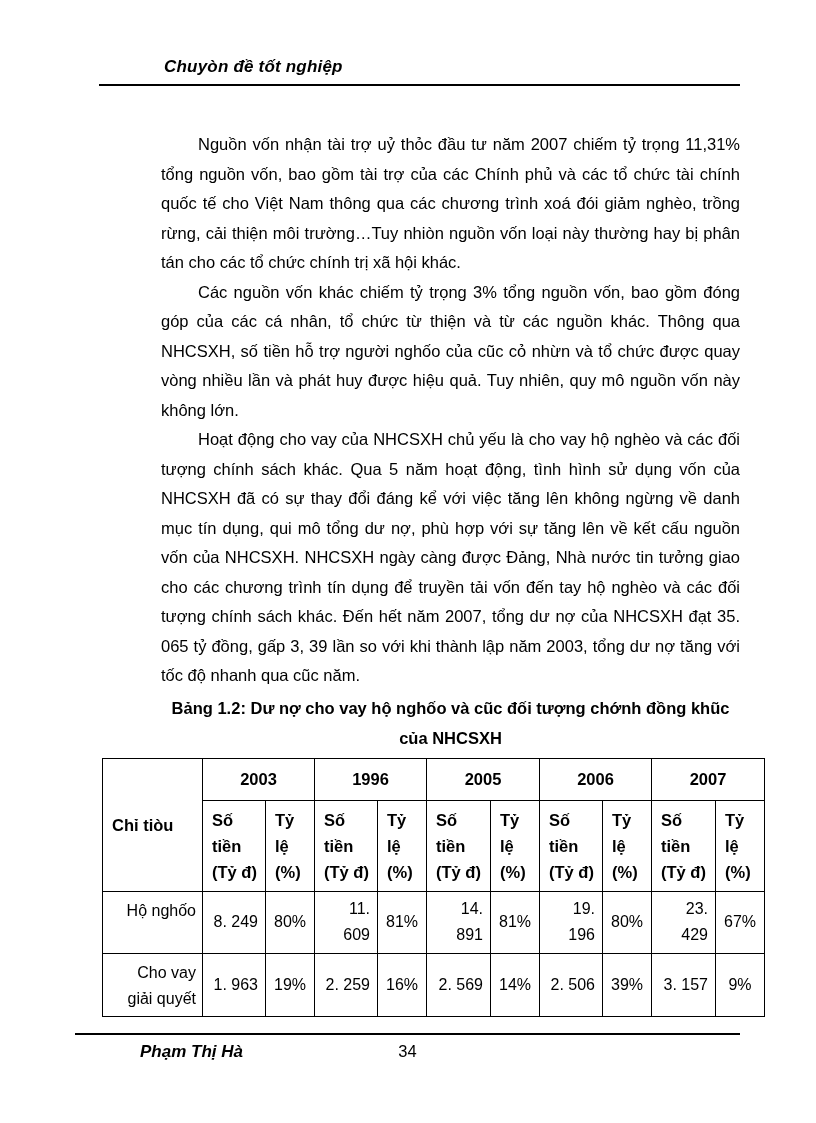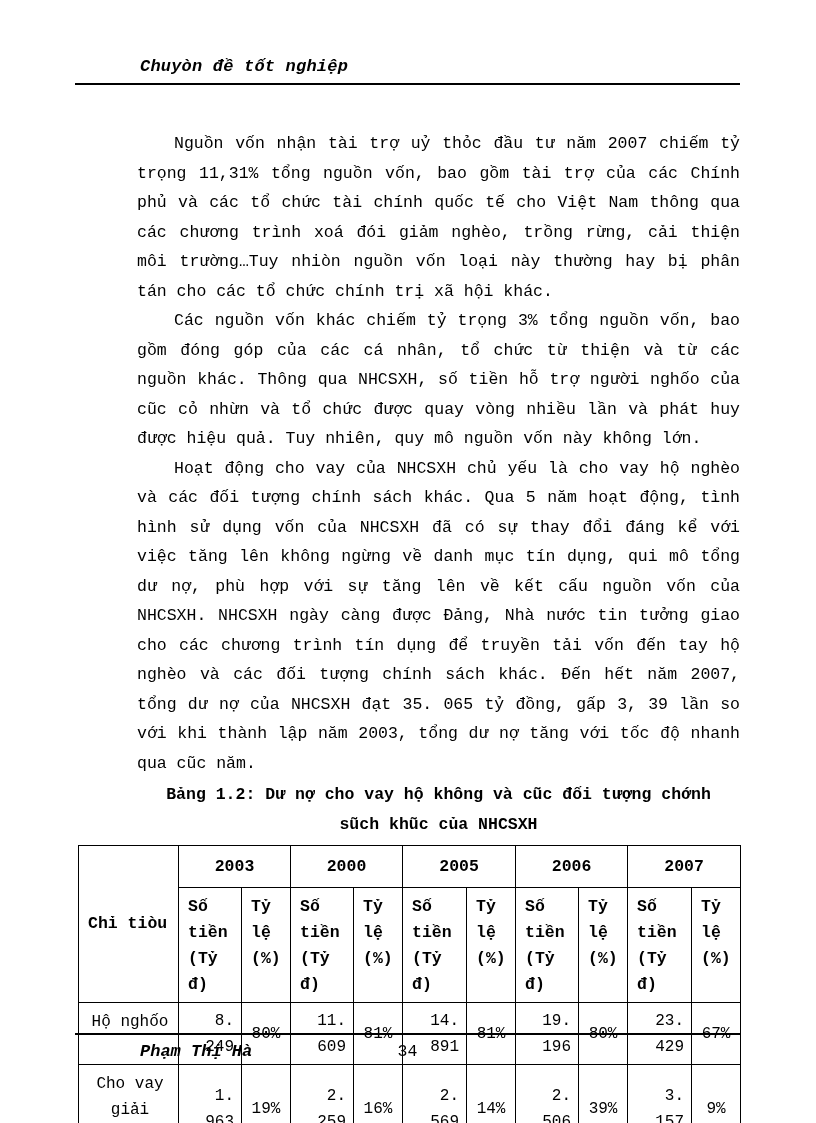--- a/index.html
+++ b/index.html
@@ -2,24 +2,25 @@
 <html><head>
 <meta charset="utf-8">
 <style>
   * { margin: 0; padding: 0; box-sizing: border-box; }
   html, body { background: #ffffff; }
   .page {
     width: 816px;
     height: 1123px;
     background: #ffffff;
     color: #000000;
-    font-family: Liberation Mono, monospace;
+    font-family: Liberation Sans, sans-serif;
     position: relative;
     overflow: hidden;
     margin: 0 auto;
+    padding-left: 24px;
   }
   .page-header {
     margin: 0 76px 0 75px;
     padding-top: 57px;
     padding-bottom: 7px;
     border-bottom: 2px solid #000;
   }
   .header-title {
     margin-left: 65px;
     font-size: 17px;
@@ -77,21 +78,21 @@
   .sub-cell {
     font-weight: bold;
     text-align: left;
     padding: 6px 4px 4px 9px;
     vertical-align: top;
     white-space: pre-line;
     height: 91px;
     font-size: 16.5px;
   }
   .label-cell {
-    text-align: center;
+    text-align: right;
     padding: 6px 6px 4px 9px;
     vertical-align: top;
   }
   .amount-cell {
     text-align: right;
     padding: 2px 7px;
     vertical-align: middle;
   }
   .ratio-cell {
     text-align: center;
@@ -132,41 +133,41 @@
 <div class="page">
 
   <div class="page-header">
     <div class="header-title">Chuyòn đề tốt nghiệp</div>
   </div>
 
   <div class="doc-main">
     <p class="body-para">Nguồn vốn nhận tài trợ uỷ thỏc đầu tư năm 2007 chiếm tỷ trọng 11,31% tổng nguồn vốn, bao gồm tài trợ của các Chính phủ và các tổ chức tài chính quốc tế cho Việt Nam thông qua các chương trình xoá đói giảm nghèo, trồng rừng, cải thiện môi trường…Tuy nhiòn nguồn vốn loại này thường hay bị phân tán cho các tổ chức chính trị xã hội khác.</p>
     <p class="body-para">Các nguồn vốn khác chiếm tỷ trọng 3% tổng nguồn vốn, bao gồm đóng góp của các cá nhân, tổ chức từ thiện và từ các nguồn khác. Thông qua NHCSXH, số tiền hỗ trợ người nghốo của cũc cỏ nhừn và tổ chức được quay vòng nhiều lần và phát huy được hiệu quả. Tuy nhiên, quy mô nguồn vốn này không lớn.</p>
     <p class="body-para">Hoạt động cho vay của NHCSXH chủ yếu là cho vay hộ nghèo và các đối tượng chính sách khác. Qua 5 năm hoạt động, tình hình sử dụng vốn của NHCSXH đã có sự thay đổi đáng kể với việc tăng lên không ngừng về danh mục tín dụng, qui mô tổng dư nợ, phù hợp với sự tăng lên về kết cấu nguồn vốn của NHCSXH. NHCSXH ngày càng được Đảng, Nhà nước tin tưởng giao cho các chương trình tín dụng để truyền tải vốn đến tay hộ nghèo và các đối tượng chính sách khác. Đến hết năm 2007, tổng dư nợ của NHCSXH đạt 35. 065 tỷ đồng, gấp 3, 39 lần so với khi thành lập năm 2003, tổng dư nợ tăng với tốc độ nhanh qua cũc năm.</p>
-    <div class="table-caption">Bảng 1.2: Dư nợ cho vay hộ không và cũc đối tượng chớnh sũch khũc của NHCSXH</div>
+    <div class="table-caption">Bảng 1.2: Dư nợ cho vay hộ nghốo và cũc đối tượng chớnh đồng khũc của NHCSXH</div>
 
     <table class="data-table">
       <colgroup>
         <col style="width:100px">
         <col style="width:63px">
           <col style="width:49px">
         <col style="width:63px">
           <col style="width:49px">
         <col style="width:64px">
           <col style="width:49px">
         <col style="width:63px">
           <col style="width:49px">
         <col style="width:64px">
           <col style="width:49px">
       </colgroup>
       <thead>
         <tr>
           <th rowspan="2" class="corner-cell">Chỉ tiòu</th>
           <th colspan="2" class="year-cell">2003</th>
-          <th colspan="2" class="year-cell">2000</th>
+          <th colspan="2" class="year-cell">1996</th>
           <th colspan="2" class="year-cell">2005</th>
           <th colspan="2" class="year-cell">2006</th>
           <th colspan="2" class="year-cell">2007</th>
         </tr>
         <tr>
           <th class="sub-cell">Số
 tiền
 (Tỷ đ)</th>
           <th class="sub-cell">Tỷ lệ
 (%)</th>

